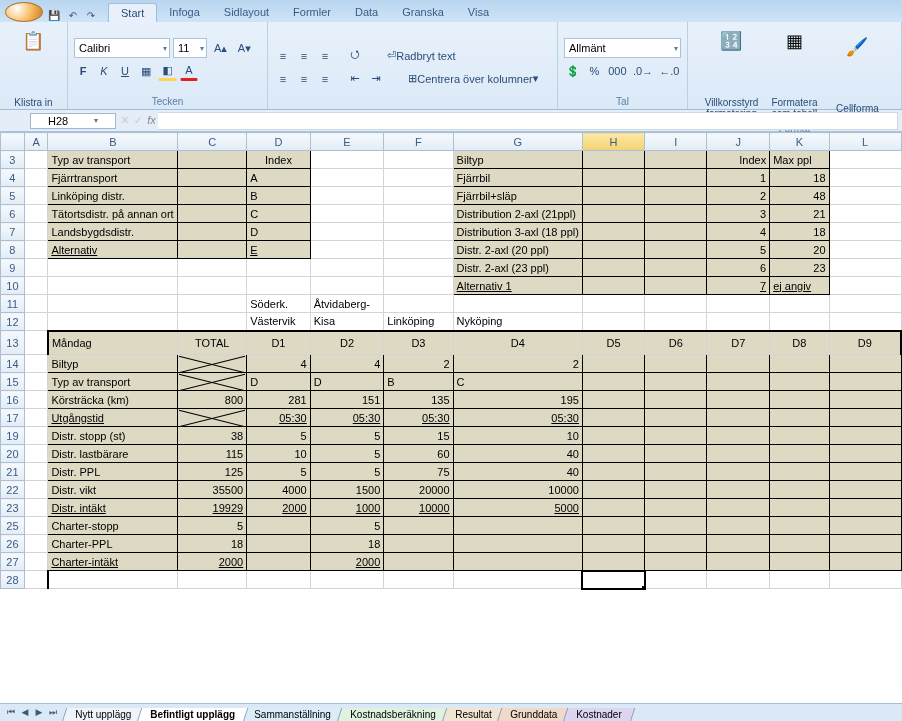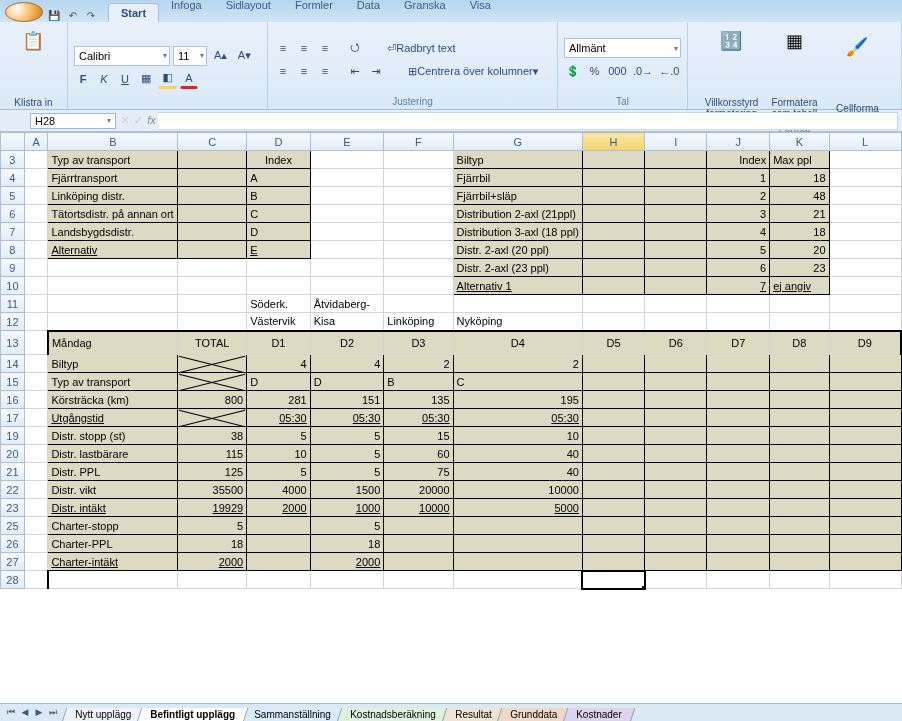--- a/index.html
+++ b/index.html
@@ -4,38 +4,38 @@
 <style>
 * { box-sizing: border-box; margin: 0; padding: 0; font-family: 'Segoe UI', Tahoma, sans-serif; }
 body { background: #cfe4f6; font-size: 11px; overflow: hidden; width: 902px; height: 721px; }
 
 
 .tabstrip { display: flex; align-items: flex-end; height: 22px; background: linear-gradient(#b8d5ef,#cfe4f6); padding-left: 2px; }
 .office-btn { width: 38px; height: 20px; background: radial-gradient(circle at 30% 30%, #fff, #f8b858 55%, #c9782c); border-radius: 50%; border: 1px solid #a77b3b; margin: 1px 5px 0 3px; }
 .qat { display:flex; gap:4px; margin-right:10px; align-items:center;}
 .qat span { width:14px; height:14px; display:inline-flex; align-items:center; justify-content:center; font-size:10px; color:#3b5a7a;}
 .tab { padding: 3px 12px; color: #3b5b85; cursor: pointer; }
-.tab.active { background: #e8f1fb; border: 1px solid #9ebfdc; border-bottom: none; border-radius: 3px 3px 0 0; color: #2b4d77; font-weight: 700; margin-top: 7px; }
+.tab.active { background: #e8f1fb; border: 1px solid #9ebfdc; border-bottom: none; border-radius: 3px 3px 0 0; color: #2b4d77; font-weight: 400; }
 
 
 .ribbon { background: linear-gradient(#e8f1fb,#dbe9f7); border-bottom: 1px solid #9ebfdc; height: 88px; display: flex; }
 .group { border-right: 1px solid #b7d1e8; padding: 3px 6px 0 6px; display: flex; flex-direction: column; justify-content: space-between; }
 .group-label { text-align: center; font-size: 10px; color: #5b7ca1; padding: 2px 0; }
 .grow { display:flex; flex-direction:column; gap:3px; flex:1; justify-content:center; }
 .row { display:flex; align-items:center; gap:3px; }
 .rbtn { border:1px solid transparent; padding:1px 3px; border-radius:2px; display:inline-flex; align-items:center; justify-content:center; min-width:18px; height:20px; font-size:11px; color:#2b4d77;}
 .combo { border:1px solid #a9c3dc; background:#fff; height:20px; display:inline-flex; align-items:center; padding:0 14px 0 4px; position:relative; font-size:11px;}
 .combo::after{content:'▾'; position:absolute; right:2px; font-size:8px; color:#5b7ca1;}
 .bigbtn { display:flex; flex-direction:column; align-items:center; justify-content:center; width:60px; padding:2px; text-align:center; }
 .bigbtn .ico{width:28px;height:28px;margin-bottom:2px; display:flex; align-items:center; justify-content:center; font-size:18px;}
 .bigbtn span{font-size:10px; color:#2b4d77; line-height:1.1;margin-top:40px;}
 
 
 .fbar { display:flex; align-items:center; height:22px; background:#e5eef8; border-bottom:1px solid #aac2db; }
-.namebox { width:86px; border:1px solid #9fb9d3; background:#fff; margin:0 2px 0 30px; padding:1px 4px; font-size:11px; display:flex; justify-content:space-between; align-items:center;}
+.namebox { width:86px; border:1px solid #9fb9d3; background:#fff; margin:0 2px 0 30px; padding:1px 17px; font-size:11px; display:flex; justify-content:space-between; align-items:center;}
 .namebox::after{content:'▾'; font-size:8px; color:#5b7ca1;}
 .fxico { width:40px; display:flex; justify-content:space-around; color:#888;}
 .formula { flex:1; border:1px solid #ccd9e7; border-left:none; background:#fff; height:18px; margin-right:4px;}
 
 
 .gridwrap { position:relative; background:#fff; height: calc(721px - 22px - 88px - 22px - 18px); overflow:hidden;}
 table.grid { border-collapse: collapse; table-layout: fixed; }
 .grid th, .grid td { border: 1px solid #d4d4d4; height: 18px; font-size: 11px; padding: 0 3px; white-space: nowrap; overflow:hidden; background:#fff; }
 .grid th { background: linear-gradient(#f5f9fd,#e2ecf6); color:#3b5b85; font-weight:normal; text-align:center; border-color:#aebfd2; }
 .grid th.rowhdr { width:24px; }
@@ -104,20 +104,21 @@
       </div>
       <div class="row">
         <div class="rbtn b" style="font-weight:bold">F</div>
         <div class="rbtn" style="font-style:italic">K</div>
         <div class="rbtn" style="text-decoration:underline">U</div>
         <div class="rbtn">▦</div>
         <div class="rbtn" style="border-bottom:3px solid #ffd54a">◧</div>
         <div class="rbtn" style="border-bottom:3px solid #d22">A</div>
       </div>
     </div>
+    <div class="group-label">Tecken</div>
   </div>
 
   <div class="group" style="width:290px">
     <div class="grow">
       <div class="row">
         <div class="rbtn">≡</div>
         <div class="rbtn">≡</div>
         <div class="rbtn">≡</div>
         <div style="width:6px"></div>
         <div class="rbtn">⭯</div>
@@ -131,21 +132,20 @@
         <div class="rbtn">≡</div>
         <div class="rbtn">≡</div>
         <div class="rbtn">≡</div>
         <div style="width:6px"></div>
         <div class="rbtn">⇤</div>
         <div class="rbtn">⇥</div>
         <div style="width:10px"></div>
         <div class="rbtn" style="width:auto;padding:1px 6px"><span>⊞</span> <span>Centrera över kolumner</span> ▾</div>
       </div>
     </div>
-    <div class="group-label">Justering</div>
   </div>
 
   <div class="group" style="width:130px">
     <div class="grow">
       <div class="row">
           <div class="combo" style="width:132px">Allmänt</div>
         </div>
       <div class="row">
         <div class="rbtn">💲</div>
         <div class="rbtn">%</div>

